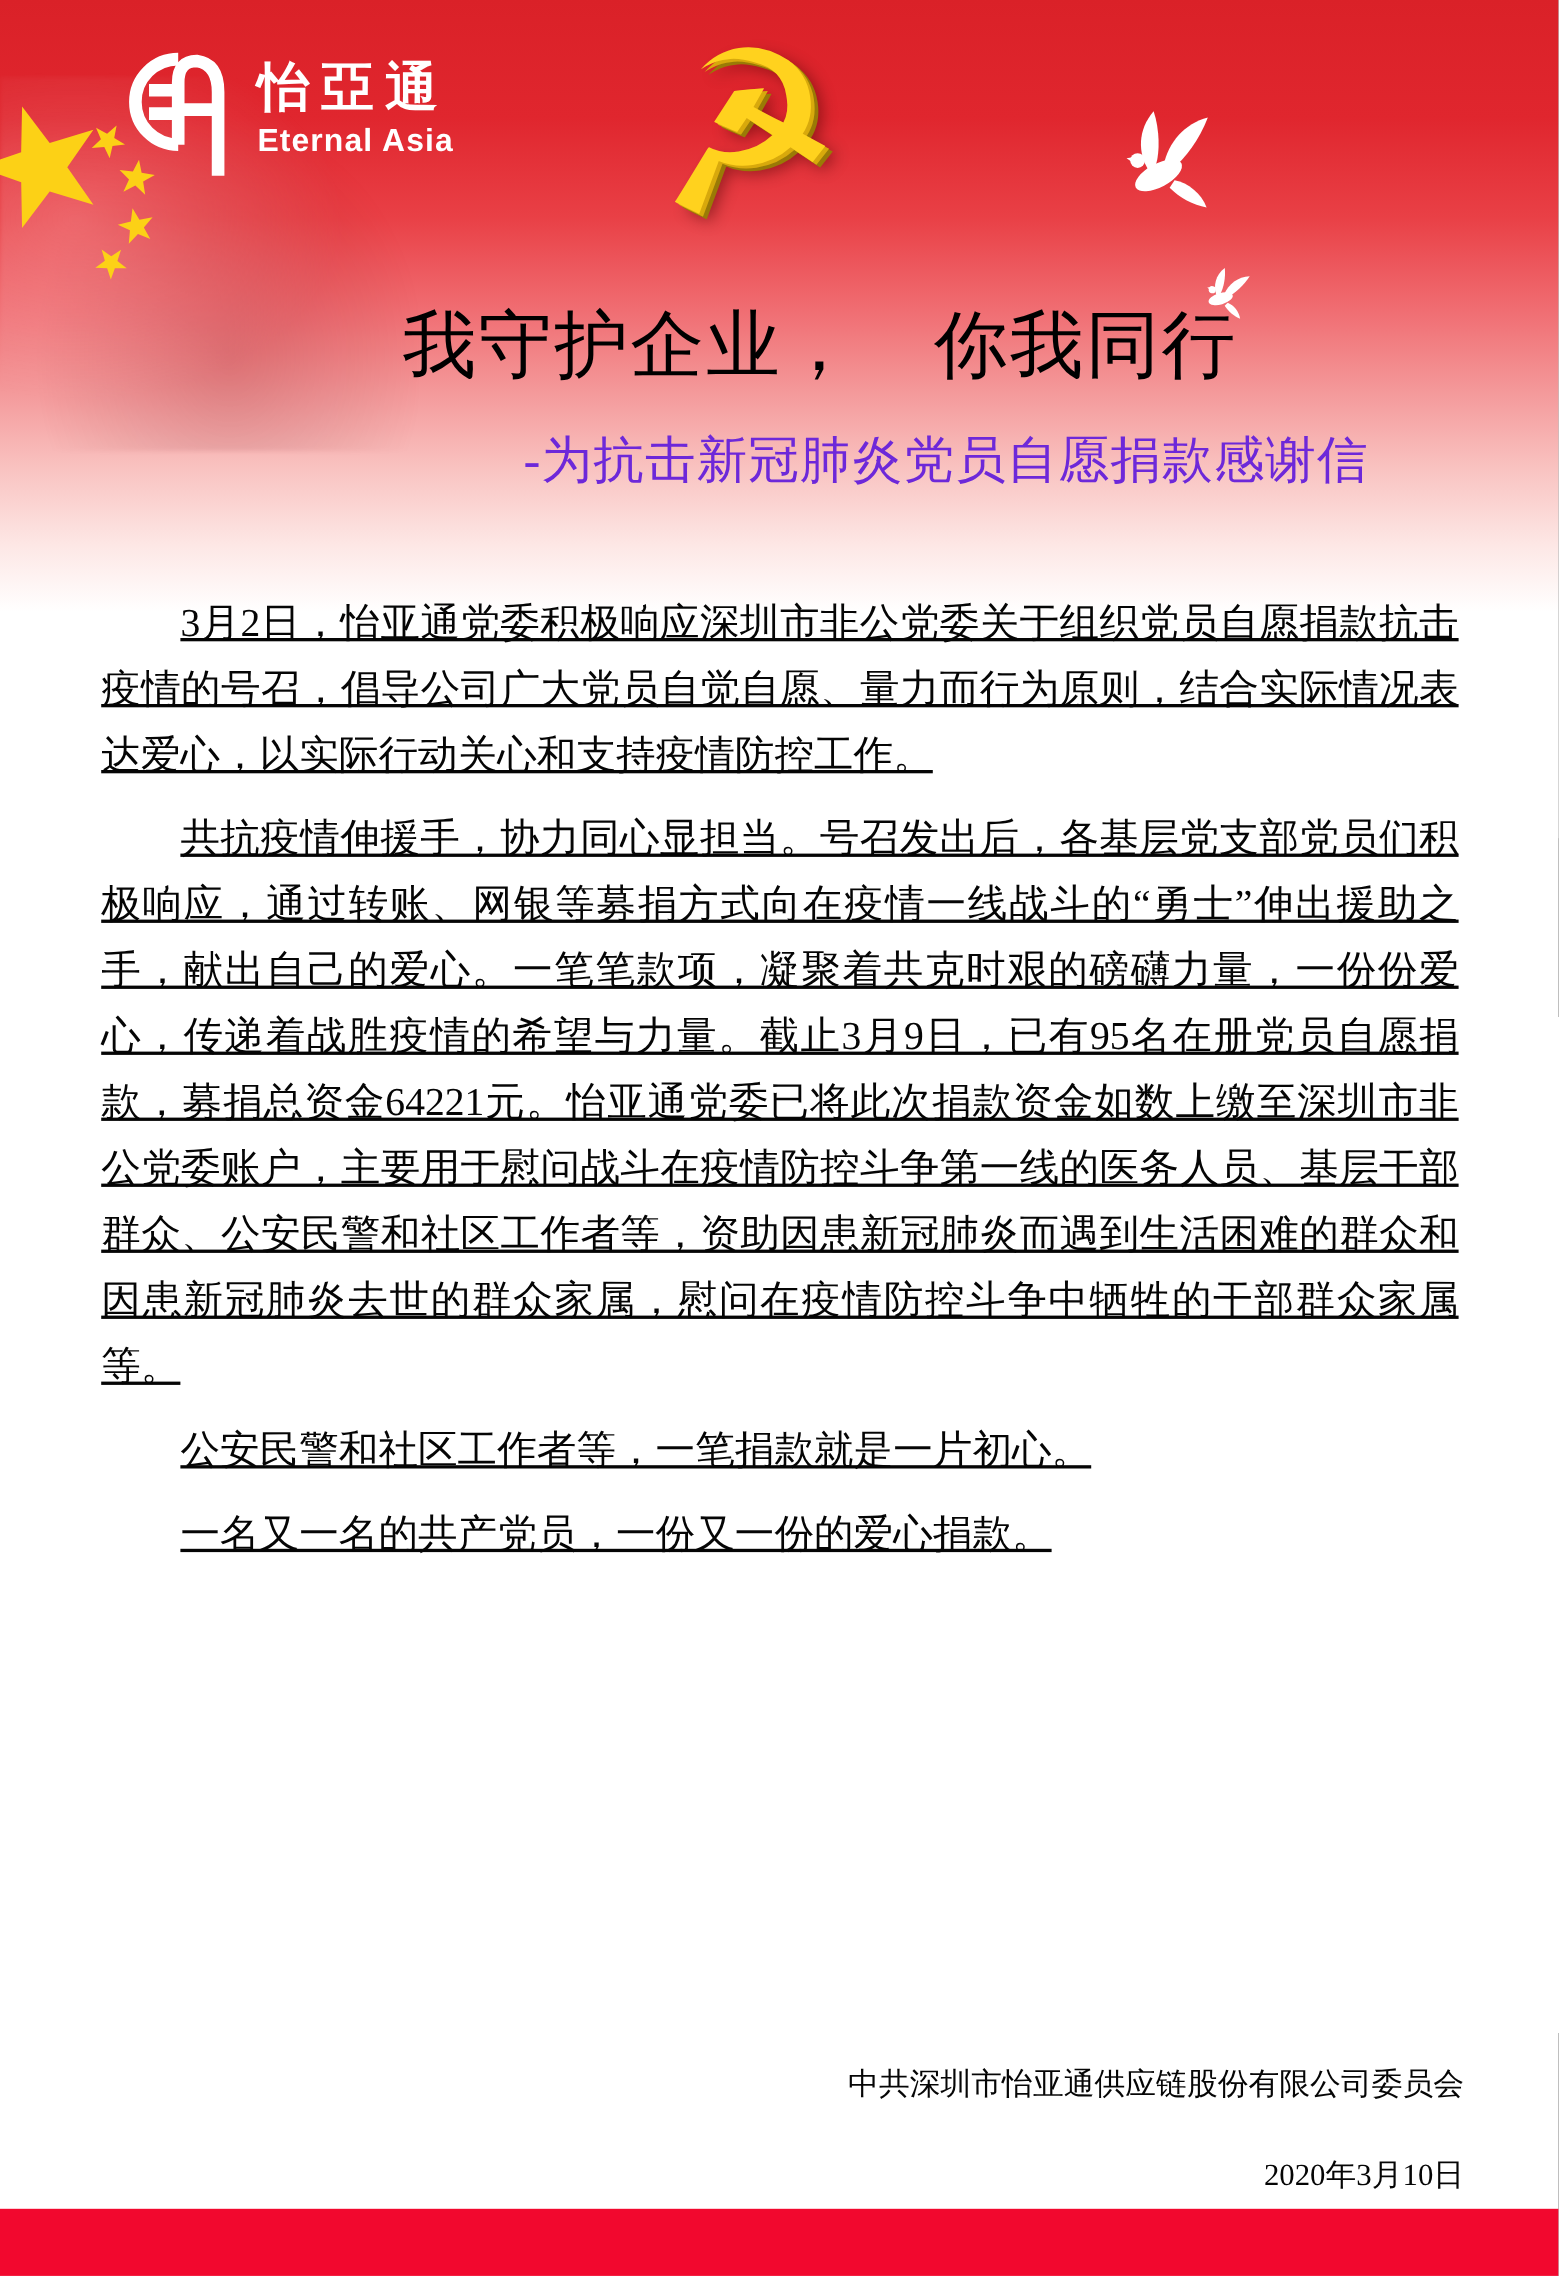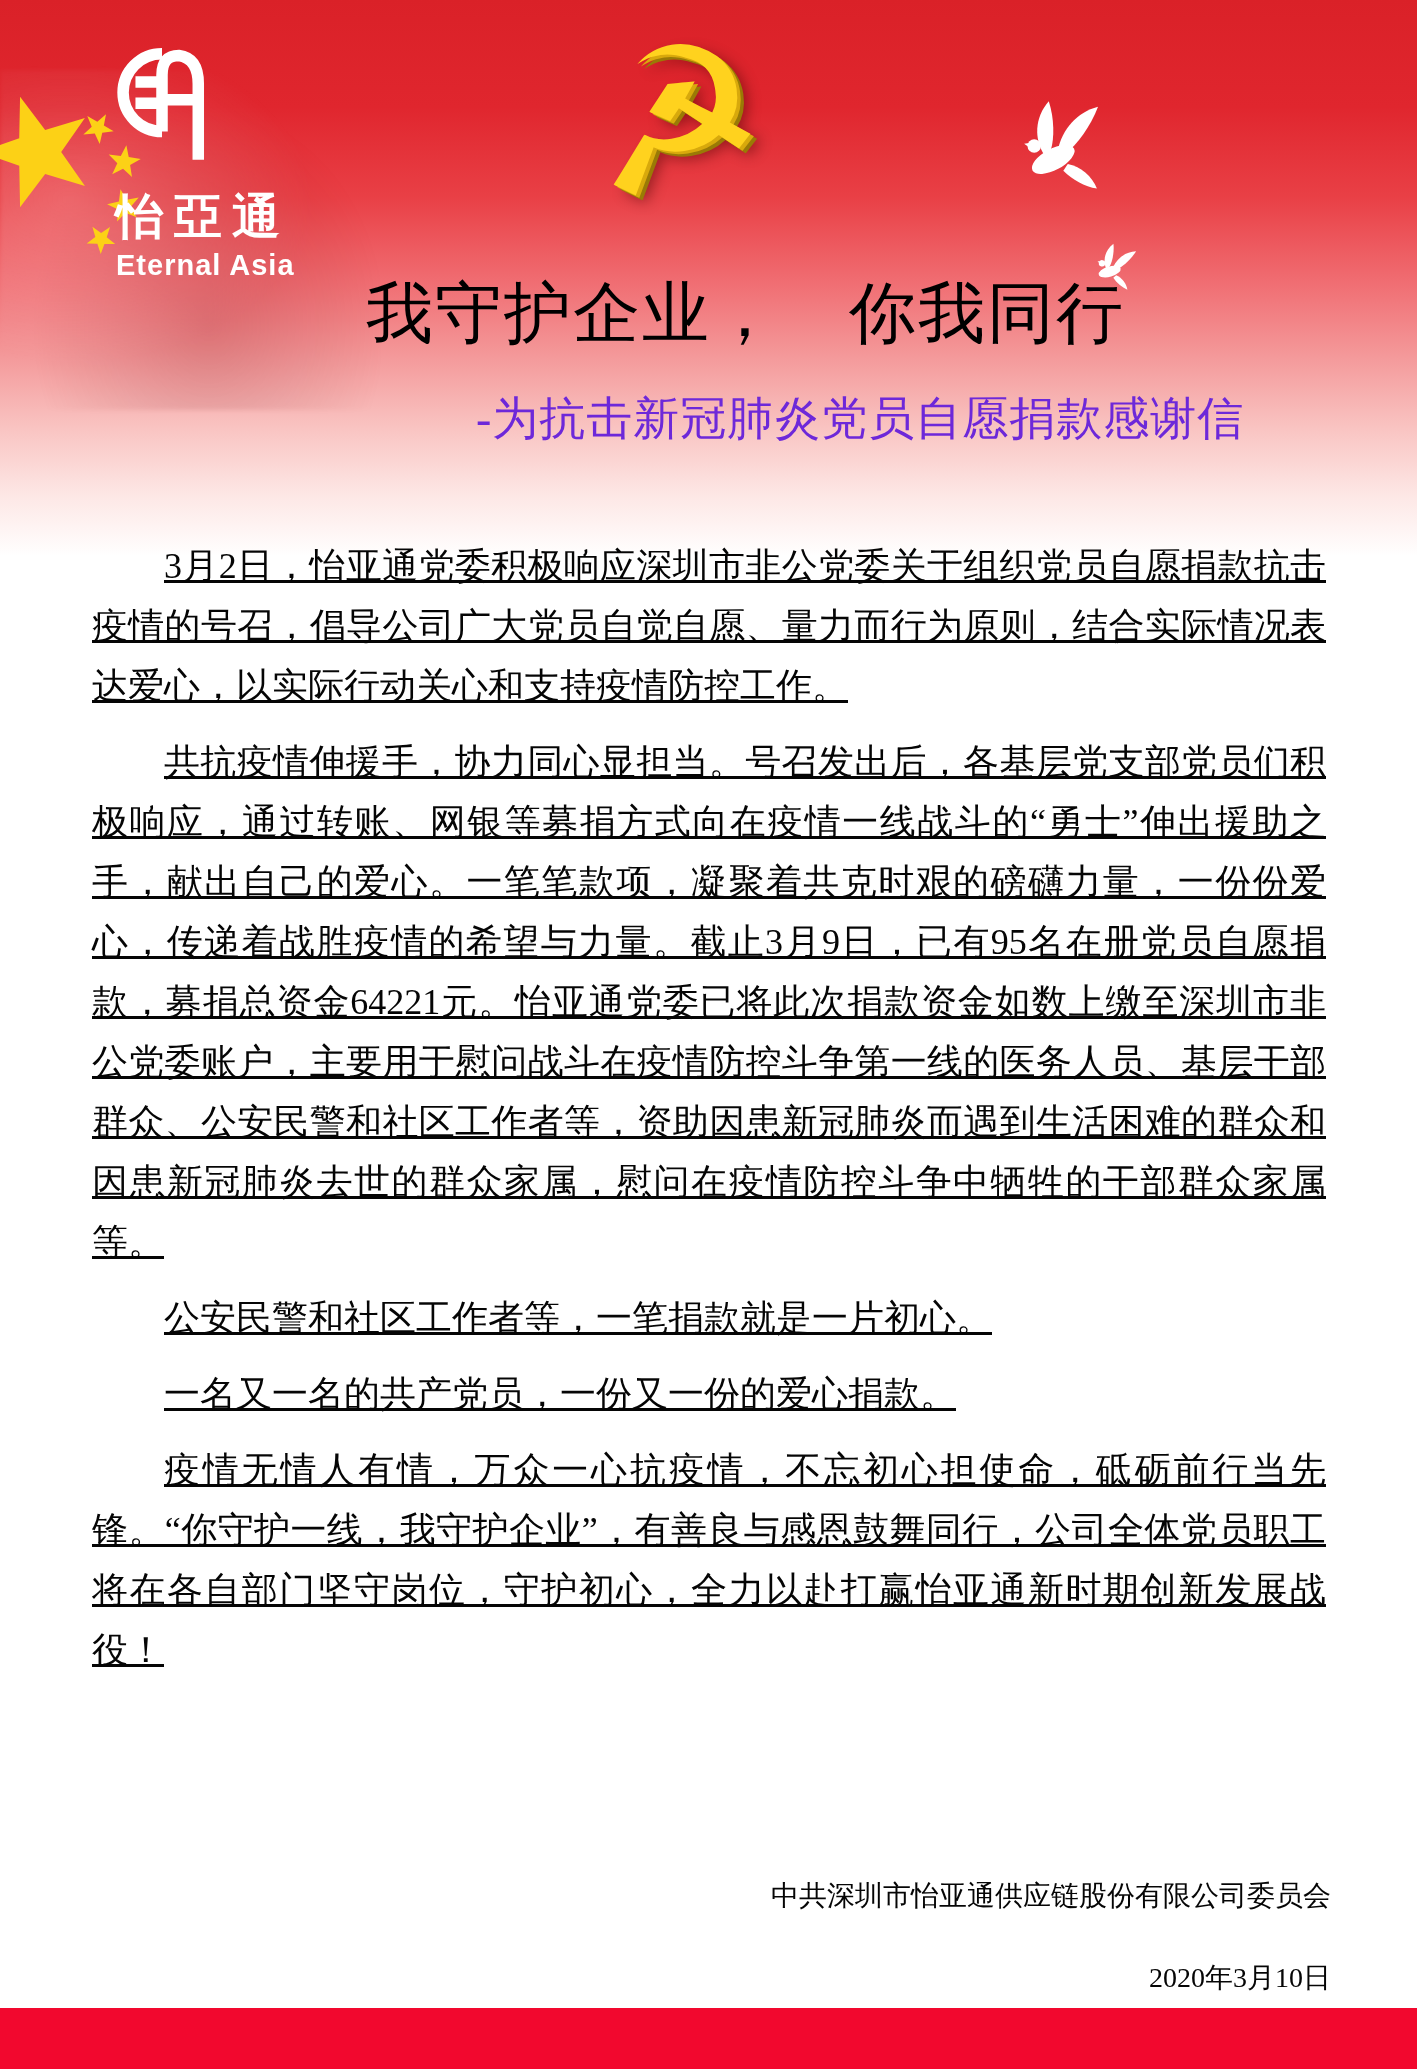--- a/index.html
+++ b/index.html
@@ -21,22 +21,22 @@
   }
   .flag-sheen{
     position:absolute;left:0;top:70px;width:380px;height:340px;
     background:
       radial-gradient(ellipse at 18% 38%, rgba(255,255,255,0.20), transparent 55%),
       radial-gradient(ellipse at 55% 75%, rgba(120,0,10,0.18), transparent 60%);
     filter:blur(2px);
   }
   .flag-stars{position:absolute;left:-6px;top:0;}
   
-  .logo{position:absolute;left:116px;top:42px;display:flex;gap:11px;align-items:flex-start;
-        font-family:"Liberation Sans","DejaVu Sans",sans-serif;color:#fff;flex-direction:column;}
+  .logo{position:absolute;left:116px;top:42px;display:flex;gap:26px;align-items:flex-start;
+        font-family:"Liberation Sans","DejaVu Sans",sans-serif;color:#fff;}
   .logo-mark{width:92px;height:126px;}
   .brand-cn{font-size:48px;font-weight:bold;letter-spacing:10px;line-height:1;margin-top:14px;}
   .brand-en{font-size:29px;font-weight:bold;letter-spacing:1px;margin-top:8px;text-align:right;}
   
   .emblem{
     position:absolute;left:588px;top:22px;
     font-family:"DejaVu Sans",sans-serif;
     font-size:196px;line-height:1;
     color:#ffd21e;
     transform:rotate(-9deg);
@@ -135,21 +135,20 @@
   </svg>
 
   <div class="title">我守护企业，　你我同行</div>
   <div class="subtitle">-为抗击新冠肺炎党员自愿捐款感谢信</div>
 
   <div class="body-text">
     <p>3月2日，怡亚通党委积极响应深圳市非公党委关于组织党员自愿捐款抗击疫情的号召，倡导公司广大党员自觉自愿、量力而行为原则，结合实际情况表达爱心，以实际行动关心和支持疫情防控工作。</p>
     <p>共抗疫情伸援手，协力同心显担当。号召发出后，各基层党支部党员们积极响应，通过转账、网银等募捐方式向在疫情一线战斗的“勇士”伸出援助之手，献出自己的爱心。一笔笔款项，凝聚着共克时艰的磅礴力量，一份份爱心，传递着战胜疫情的希望与力量。截止3月9日，已有95名在册党员自愿捐款，募捐总资金64221元。怡亚通党委已将此次捐款资金如数上缴至深圳市非公党委账户，主要用于慰问战斗在疫情防控斗争第一线的医务人员、基层干部群众、公安民警和社区工作者等，资助因患新冠肺炎而遇到生活困难的群众和因患新冠肺炎去世的群众家属，慰问在疫情防控斗争中牺牲的干部群众家属等。</p>
     <p>公安民警和社区工作者等，一笔捐款就是一片初心。</p>
     <p>一名又一名的共产党员，一份又一份的爱心捐款。</p>
-    <p>疫情无情人有情，万众一心抗疫情，不忘初心担使命，砥砺前行当先锋。“你守护一线，我守护企业”，有善良与感恩鼓舞同行，公司全体党员职工将在各自部门坚守岗位，守护初心，全力以赴打赢怡亚通新时期创新发展战役！</p>
   </div>
 
   <div class="sig-block">
     <div>中共深圳市怡亚通供应链股份有限公司委员会</div>
     <div class="sig-date">2020年3月10日</div>
   </div>
 
   <div class="footer-bar"></div>
 
 </div>

